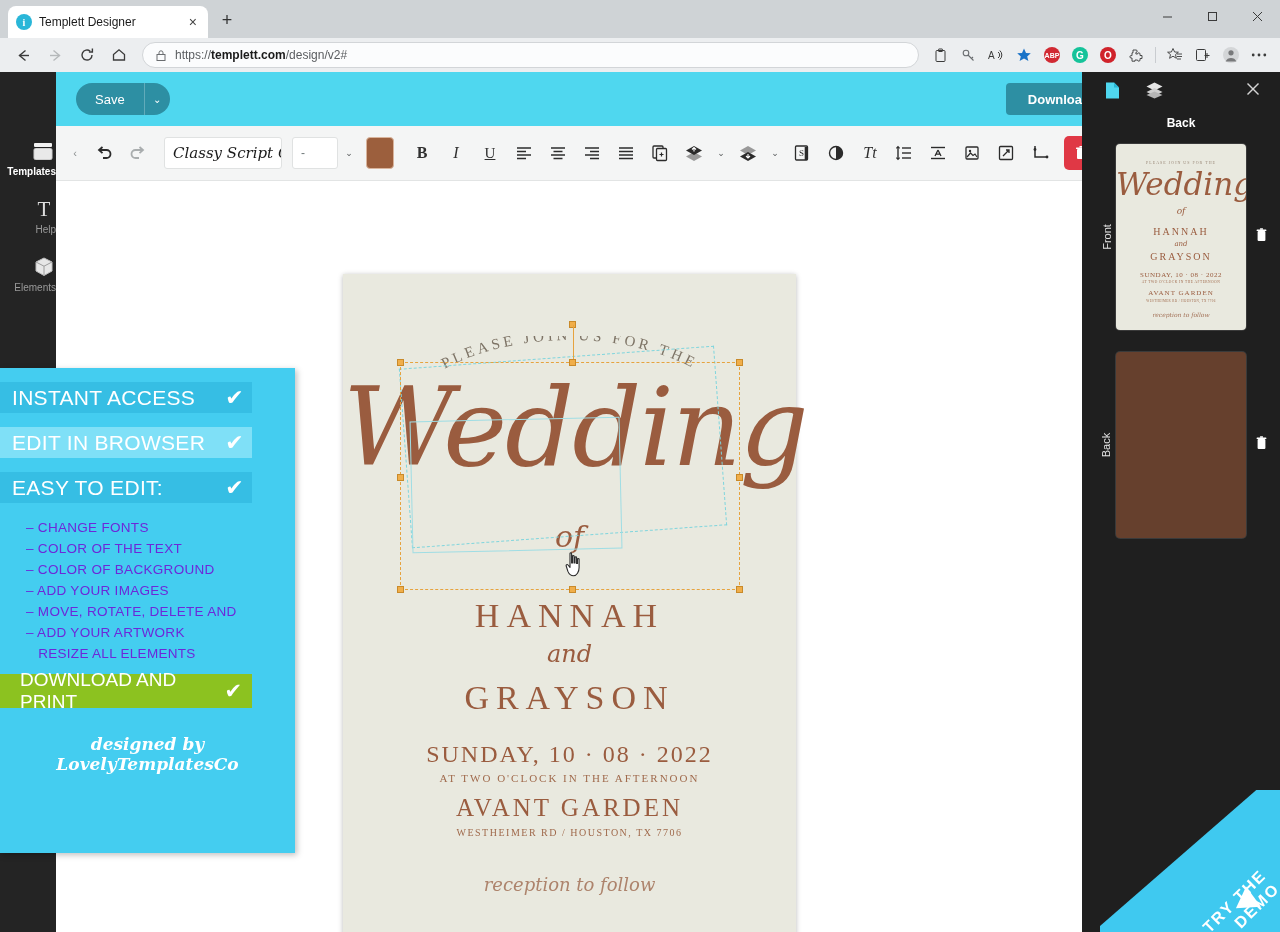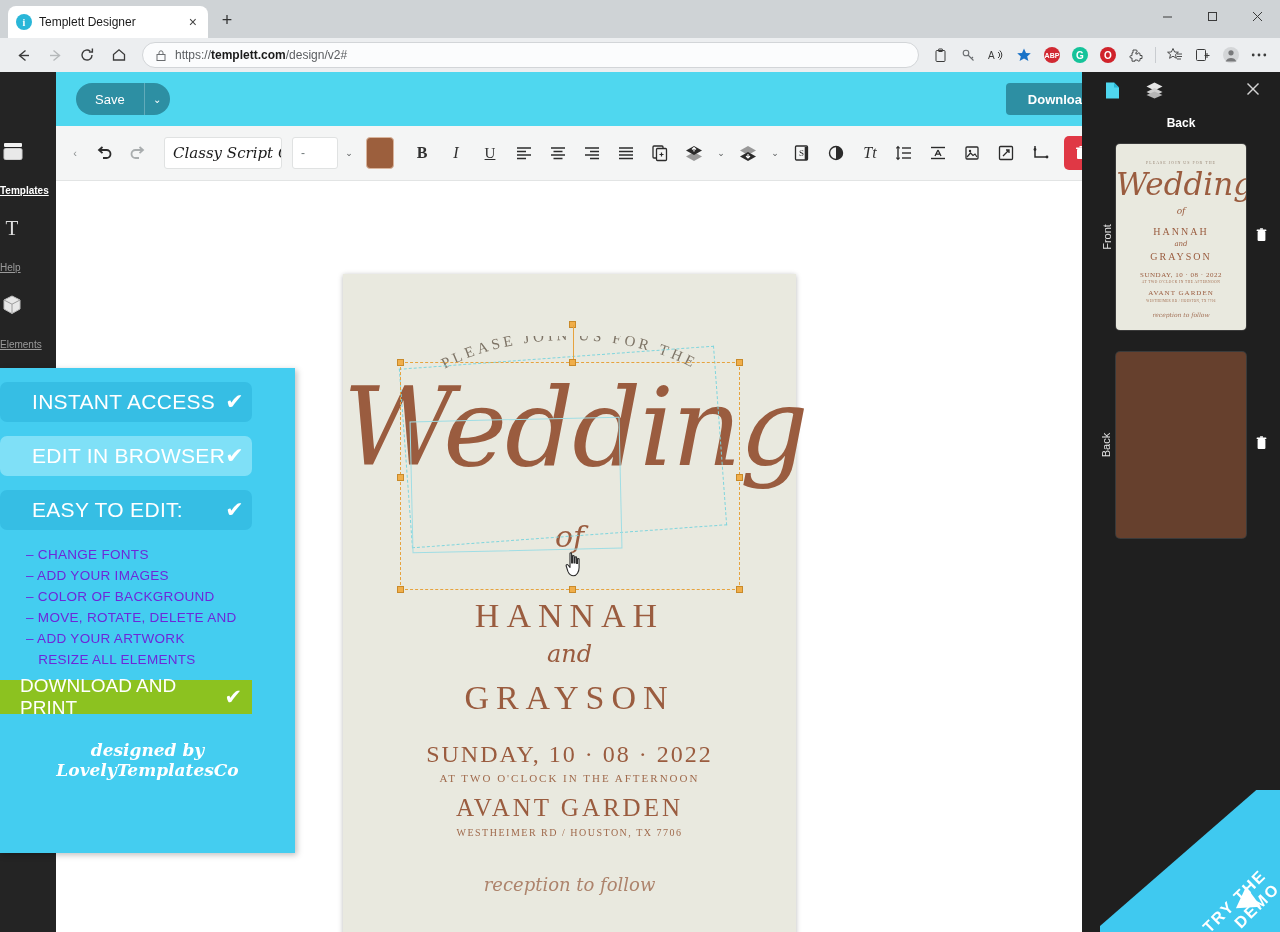--- a/index.html
+++ b/index.html
@@ -61,22 +61,22 @@
 
   
   .app{position:absolute;left:0;top:72px;width:1280px;height:860px;background:#1f1f1f;}
 
   
   .rail{
     position:absolute;left:0;top:0;width:56px;height:860px;background:#242424;
     padding-top:58px;
   }
   .rail-item{
-    width:56px;padding:9px 0 11px;display:flex;flex-direction:column;align-items:flex-start;gap:22px;
-    color:#9a9a9a;font-size:10px;cursor:pointer;text-decoration:underline;
+    width:56px;padding:9px 0 11px;display:flex;flex-direction:column;align-items:flex-end;gap:3px;
+    color:#9a9a9a;font-size:10px;cursor:pointer;
   }
   .rail-item.active{color:#fff;font-weight:bold;}
   .rail-ico{height:24px;display:flex;align-items:center;justify-content:center;}
 
   
   .appbar{
     position:absolute;left:56px;top:0;width:1224px;height:54px;background:#4fd7ef;
     display:flex;align-items:center;padding:0 20px;
   }
   .btn-save{
@@ -254,22 +254,22 @@
     z-index:40;box-shadow:2px 2px 6px rgba(0,0,0,.25);
     font-family:"Liberation Sans", sans-serif;
   }
   .promo-title{
     padding:22px 0 0;text-align:center;color:#fff;
     font-family:"DejaVu Serif", serif;font-style:italic;font-weight:bold;
     font-size:31px;letter-spacing:.5px;
     text-shadow:1px 1px 2px rgba(0,0,0,.15);
   }
   .promo-bar{
-    margin-top:14px;height:40px;display:flex;align-items:center;
-    padding-left:32px;color:#fff;font-size:21px;letter-spacing:.3px;border-radius:7px;
+    margin-top:14px;height:31px;display:flex;align-items:center;
+    padding-left:12px;color:#fff;font-size:21px;letter-spacing:.3px;
   }
   .promo-bar.dark{background:#36bee4;width:252px;}
   .promo-bar.light{background:#7fe0f7;width:252px;}
   .promo-bar .chk{margin-left:auto;margin-right:8px;font-size:22px;}
   .promo-list{padding:14px 0 0 26px;color:#6d28d9;font-size:13.5px;line-height:21px;
               letter-spacing:.3px;}
   .promo-dl{
     margin-top:10px;width:252px;height:34px;background:#8cc220;display:flex;
     align-items:center;padding-left:20px;color:#fff;font-size:19px;
   }
@@ -767,22 +767,23 @@
     <span>EDIT IN BROWSER</span>
     <span class="chk">✔</span>
   </div>
   <div class="promo-bar dark">
     <span>EASY TO EDIT:</span>
     <span class="chk">✔</span>
   </div>
 
   <div class="promo-list">
     <div>– CHANGE FONTS</div>
+    <div>– COLOR OF THE TEXT</div>
+    <div>– COLOR OF BACKGROUND</div>
     <div>– ADD YOUR IMAGES</div>
-    <div>– COLOR OF BACKGROUND</div>
     <div>– MOVE, ROTATE, DELETE AND</div>
     <div>– ADD YOUR ARTWORK</div>
     <div>&nbsp;&nbsp; RESIZE ALL ELEMENTS</div>
   </div>
 
   <div class="promo-dl">
     <span>DOWNLOAD AND PRINT</span>
     <span class="chk">✔</span>
   </div>
 

